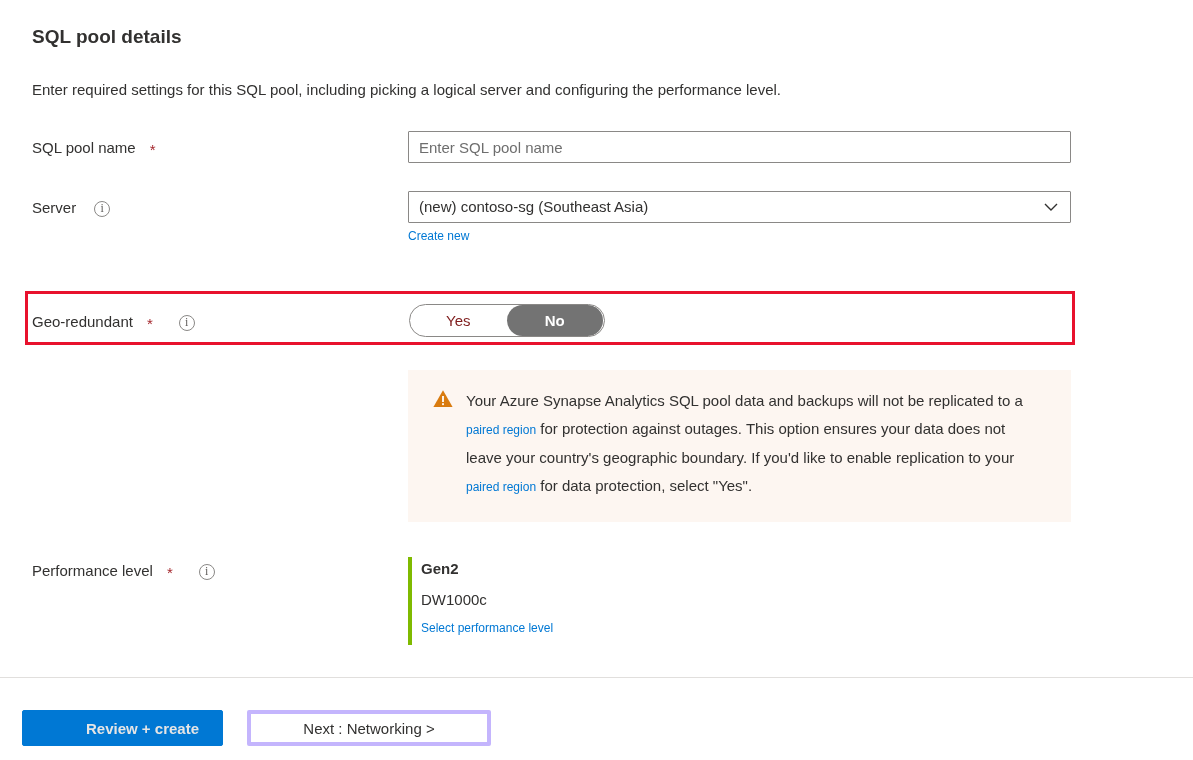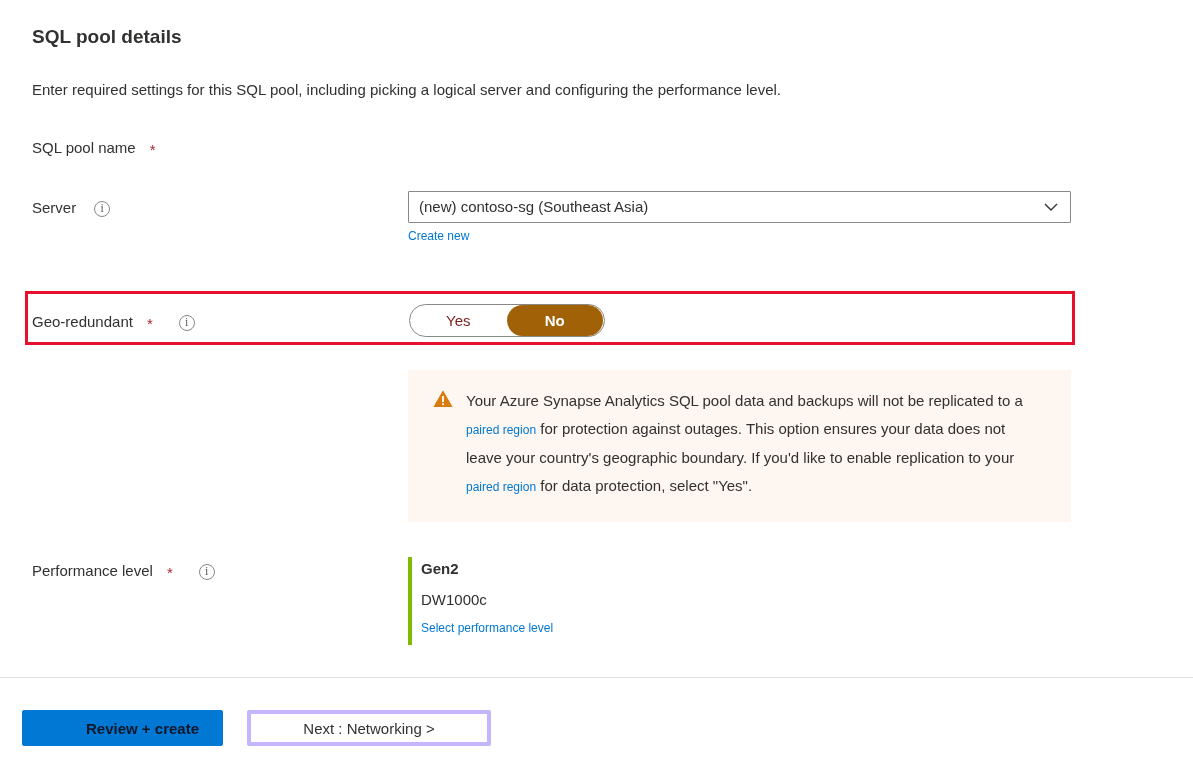--- a/index.html
+++ b/index.html
@@ -185,21 +185,21 @@
     height: 31px;
     display: flex;
     align-items: center;
     justify-content: center;
     font-size: 15px;
     color: #7f1d1d;
     cursor: pointer;
     user-select: none;
   }
   .toggle-opt.selected {
-    background: #a16207;
+    background: #737373;
     color: #ffffff;
     border-radius: 16px;
     font-weight: 600;
     margin: 0 1px 0 0;
     height: 31px;
   }
 
   
   .warn-box {
     position: absolute;
@@ -279,21 +279,21 @@
     display: flex;
     align-items: center;
     justify-content: center;
   }
   .btn-primary {
     left: 22px;
     top: 710px;
     width: 201px;
     background: #0078d4;
     border: 1px solid #0078d4;
-    color: #0f172a;
+    color: #e5e5e5;
     font-weight: 700;
     padding-left: 40px;
   }
   .btn-secondary {
     left: 247px;
     top: 710px;
     width: 244px;
     background: #ffffff;
     border: 4px solid #c4b5fd;
     color: #323130;
@@ -304,20 +304,21 @@
 
 <div class="page">
 
   <div class="page-title">SQL pool details</div>
   <div class="page-desc">Enter required settings for this SQL pool, including picking a logical server and configuring the performance level.</div>
 
   <div class="row-label" style="top:139px;">
     <span>SQL pool name</span>
     <span class="req-star">*</span>
   </div>
+  <input class="field" style="top: 131px;" type="text" placeholder="Enter SQL pool name">
 
   <div class="row-label" style="top:199px;">
     <span>Server</span>
     <span class="info-icon"></span>
   </div>
   <div class="select-wrap" style="top:191px;">
     <div class="select-box">(new) contoso-sg (Southeast Asia)</div>
     <span class="chevron">
       <svg width="16" height="16" viewBox="0 0 16 16">
         <path d="M2 5 L8 11 L14 5" fill="none" stroke="#323130" stroke-width="1.4"></path>

